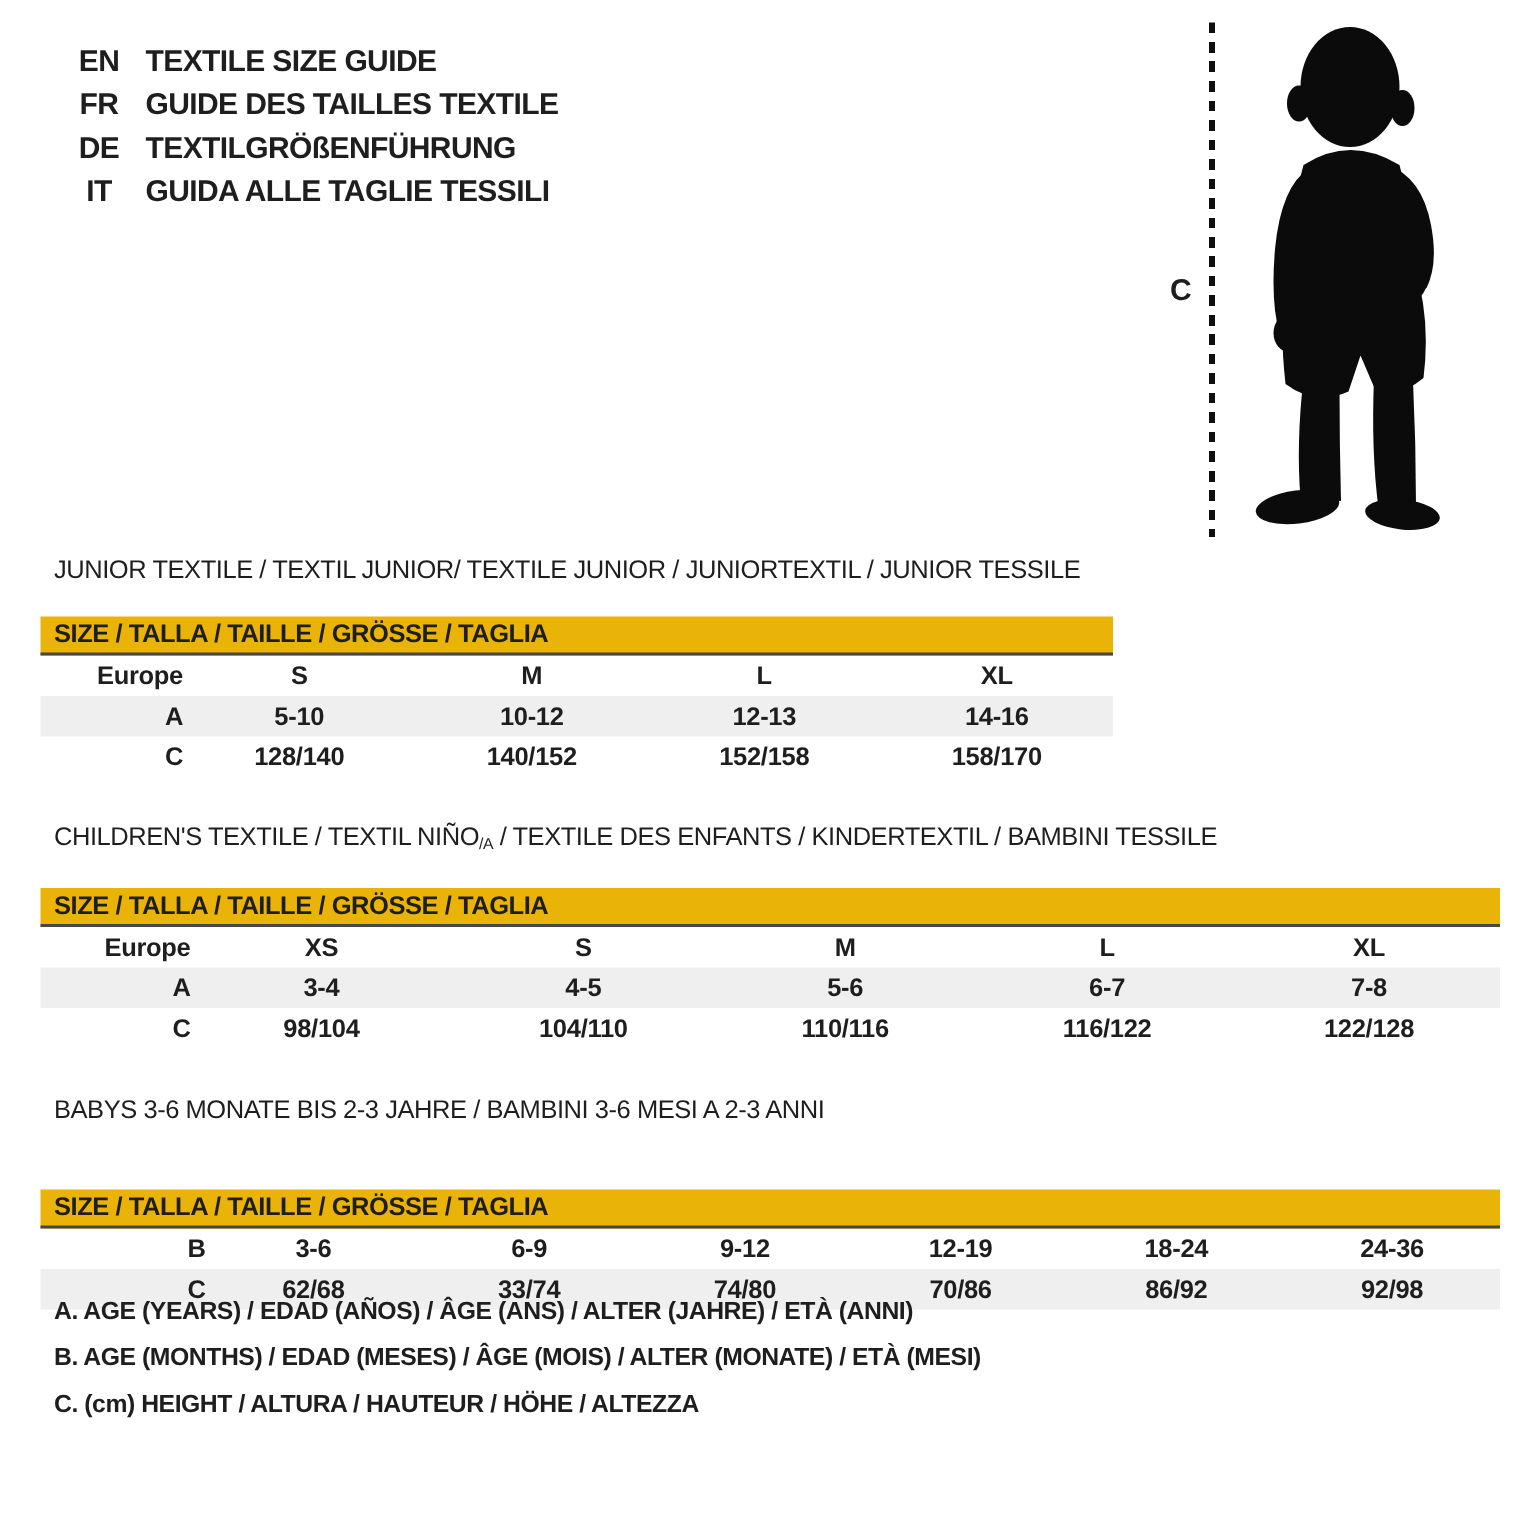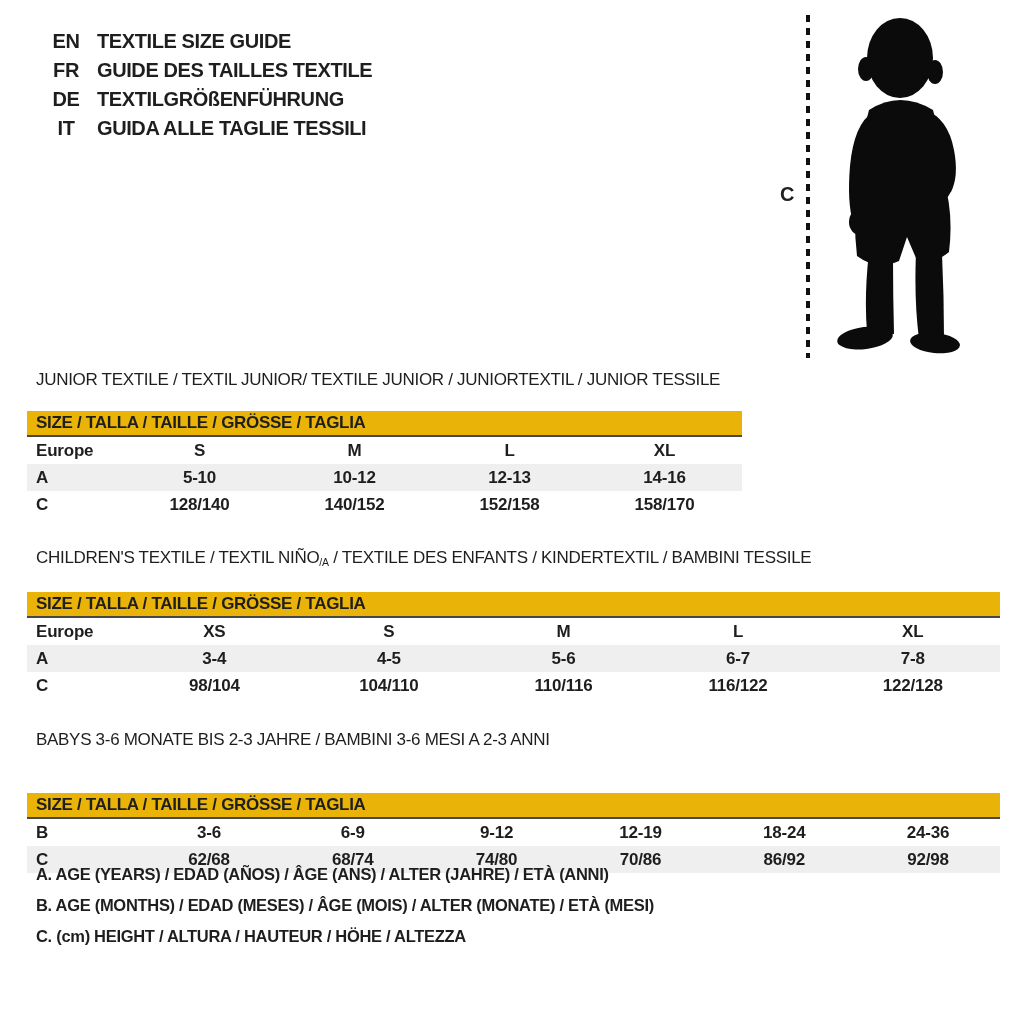--- a/index.html
+++ b/index.html
@@ -63,21 +63,21 @@
     height: 26px;
     background: #eab308;
     border-bottom: 2px solid #474747;
     font-size: 17px; font-weight: 700;
     letter-spacing: -0.3px;
     padding-left: 9px;
     display: flex; align-items: center;
   }
   .trow { display: flex; height: 27px; align-items: center; font-size: 17px; font-weight: 700; letter-spacing: -0.2px; }
   .trow.stripe { background: #efefef; }
-  .tlabel { padding-left: 9px; text-align: left; }
+  .tlabel { padding-left: 9px; text-align: right; }
   .tcell { flex: 1; text-align: center; }
 
   #junior-table   { top: 411px; width: 715px; }
   #junior-table   .tlabel { width: 95px; }
   #children-table { top: 592px; width: 973px; }
   #children-table .tlabel { width: 100px; }
   #babies-table   { top: 793px; width: 973px; }
   #babies-table   .tlabel { width: 110px; }
 
   
@@ -210,21 +210,21 @@
     <span class="tcell">3-6</span>
     <span class="tcell">6-9</span>
     <span class="tcell">9-12</span>
     <span class="tcell">12-19</span>
     <span class="tcell">18-24</span>
     <span class="tcell">24-36</span>
   </div>
   <div class="trow stripe">
     <span class="tlabel">C</span>
     <span class="tcell">62/68</span>
-    <span class="tcell">68/74</span>
+    <span class="tcell">33/74</span>
     <span class="tcell">74/80</span>
     <span class="tcell">70/86</span>
     <span class="tcell">86/92</span>
     <span class="tcell">92/98</span>
   </div>
 </div>
 
 <div class="legend">
   <div class="legend-line">A. AGE (YEARS) / EDAD (AÑOS) / ÂGE (ANS) / ALTER (JAHRE) / ETÀ (ANNI)</div>
   <div class="legend-line">B. AGE (MONTHS) / EDAD (MESES) / ÂGE (MOIS) / ALTER (MONATE) / ETÀ (MESI)</div>

